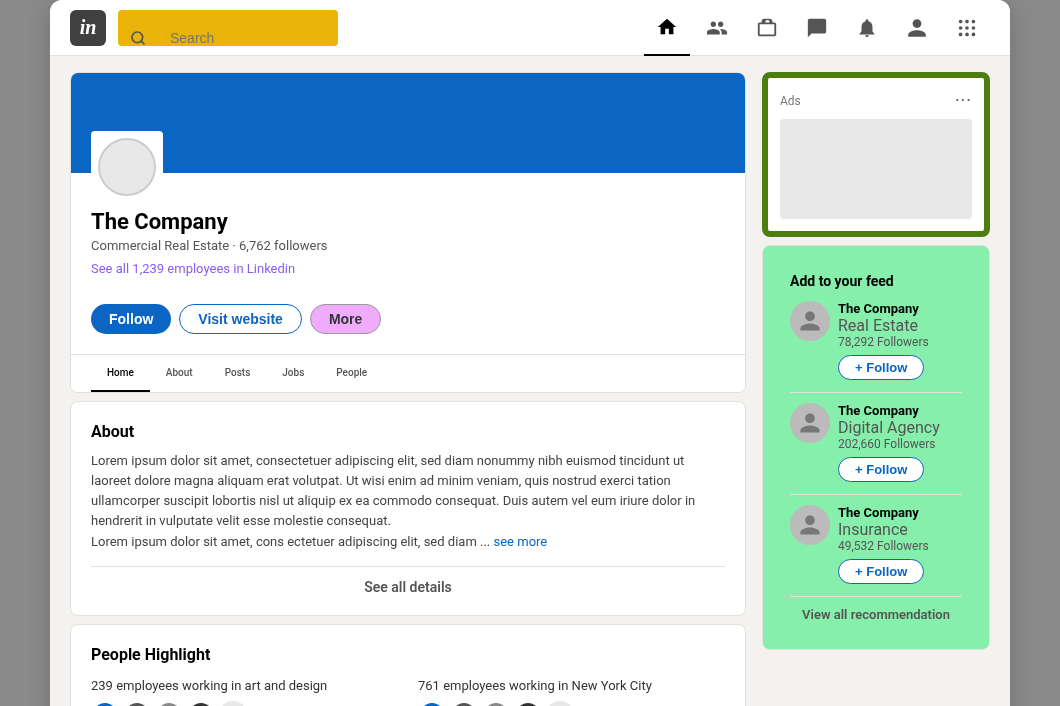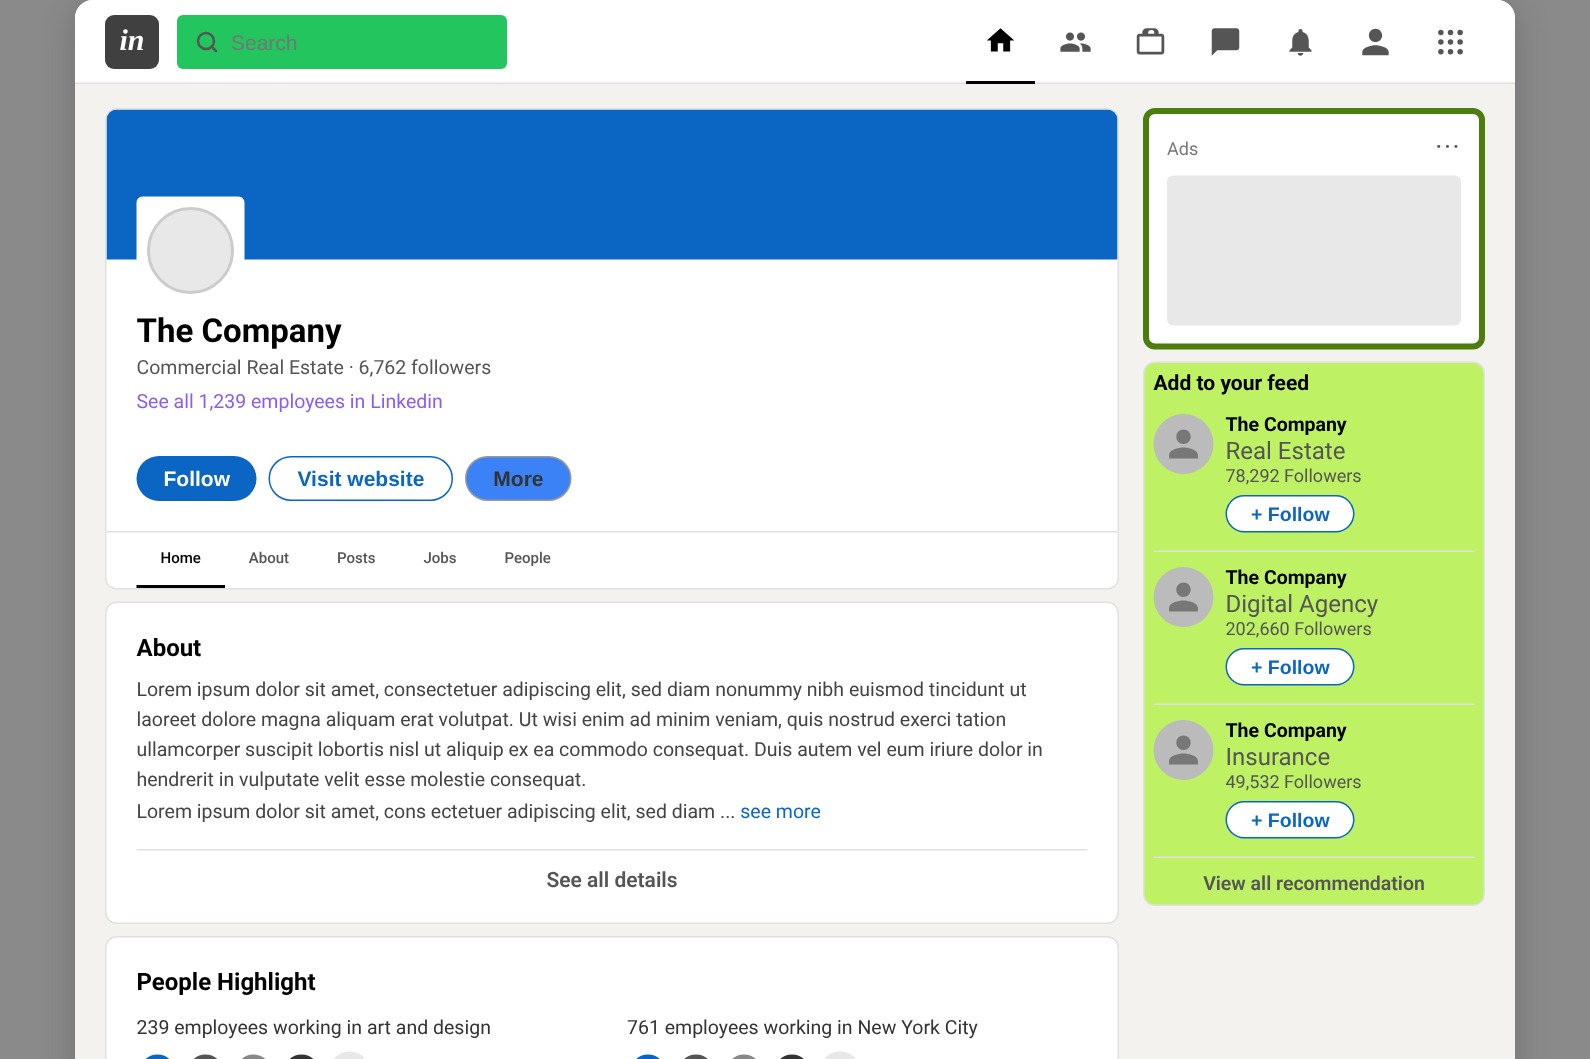--- a/index.html
+++ b/index.html
@@ -40,29 +40,29 @@
       align-items: center;
       justify-content: center;
       flex-shrink: 0;
       color: #fff;
       font-weight: 900;
       font-size: 20px;
       font-style: italic;
       font-family: Georgia, serif;
     }
     .search-bar {
-      background: #22c55e;
+      background: #eab308;
       border: none;
       border-radius: 4px;
       display: flex;
-      align-items: center;
+      align-items: flex-end;
       padding: 0 12px;
       height: 36px;
       width: 220px;
-      gap: 8px;
+      gap: 24px;
       flex-shrink: 0;
     }
     .search-bar input {
       background: transparent;
       border: none;
       outline: none;
       font-size: 14px;
       color: #333;
       width: 100%;
     }
@@ -188,21 +188,21 @@
       background: #fff;
       color: #0a66c2;
       border: 1.5px solid #0a66c2;
       border-radius: 20px;
       padding: 6px 18px;
       font-size: 14px;
       font-weight: 600;
       cursor: pointer;
     }
     .btn-more {
-      background: #3b82f6;
+      background: #f0abfc;
       color: #333;
       border: 1.5px solid #999;
       border-radius: 20px;
       padding: 6px 18px;
       font-size: 14px;
       font-weight: 600;
       cursor: pointer;
     }
     
     .tabs {
@@ -306,21 +306,21 @@
       height: 28px;
       display: flex;
       align-items: center;
       justify-content: center;
       font-weight: 600;
     }
     
     .ads-card {
       background: #fff;
       border-radius: 8px;
-      border: 4px solid #4d7c0f;
+      border: 6px solid #4d7c0f;
       padding: 12px;
     }
     .ads-header {
       display: flex;
       align-items: center;
       justify-content: space-between;
       margin-bottom: 8px;
     }
     .ads-label {
       font-size: 12px;
@@ -332,24 +332,24 @@
       cursor: pointer;
       letter-spacing: 1px;
     }
     .ads-placeholder {
       background: #e8e8e8;
       border-radius: 4px;
       width: 100%;
       height: 100px;
     }
     .feed-card {
-      background: #bef264;
+      background: #86efac;
       border-radius: 8px;
       border: 1px solid #e0e0e0;
-      padding: 6px;
+      padding: 27px;
     }
     .feed-title {
       font-size: 14px;
       font-weight: 700;
       color: #000;
       margin-bottom: 12px;
     }
     .feed-item {
       display: flex;
       align-items: flex-start;

